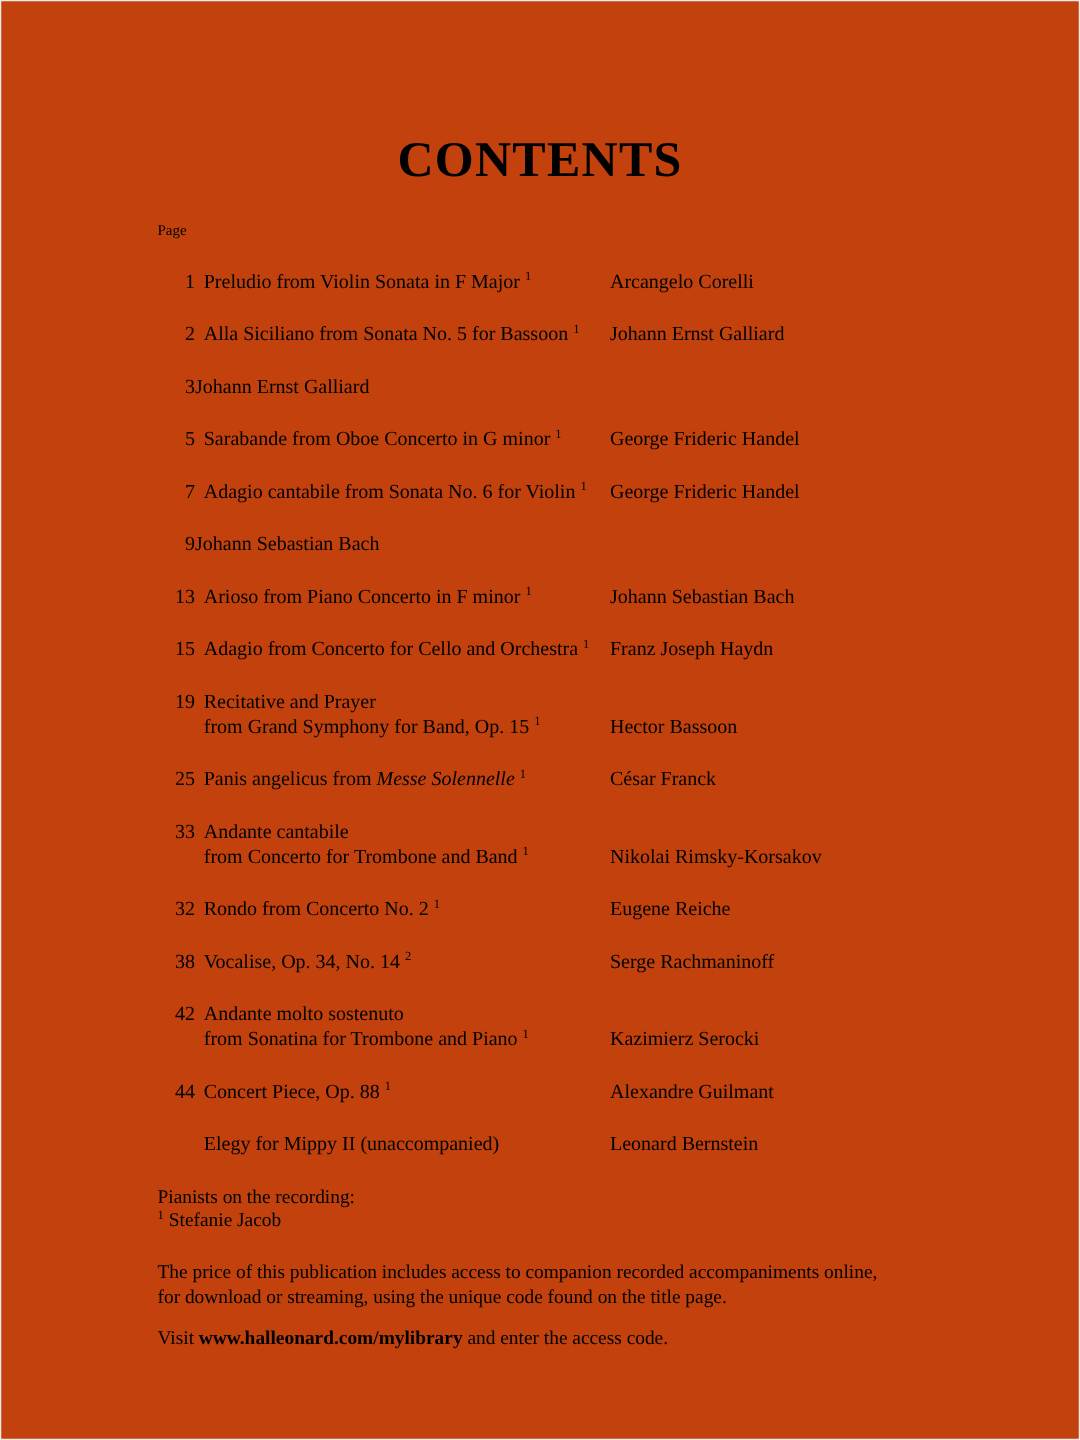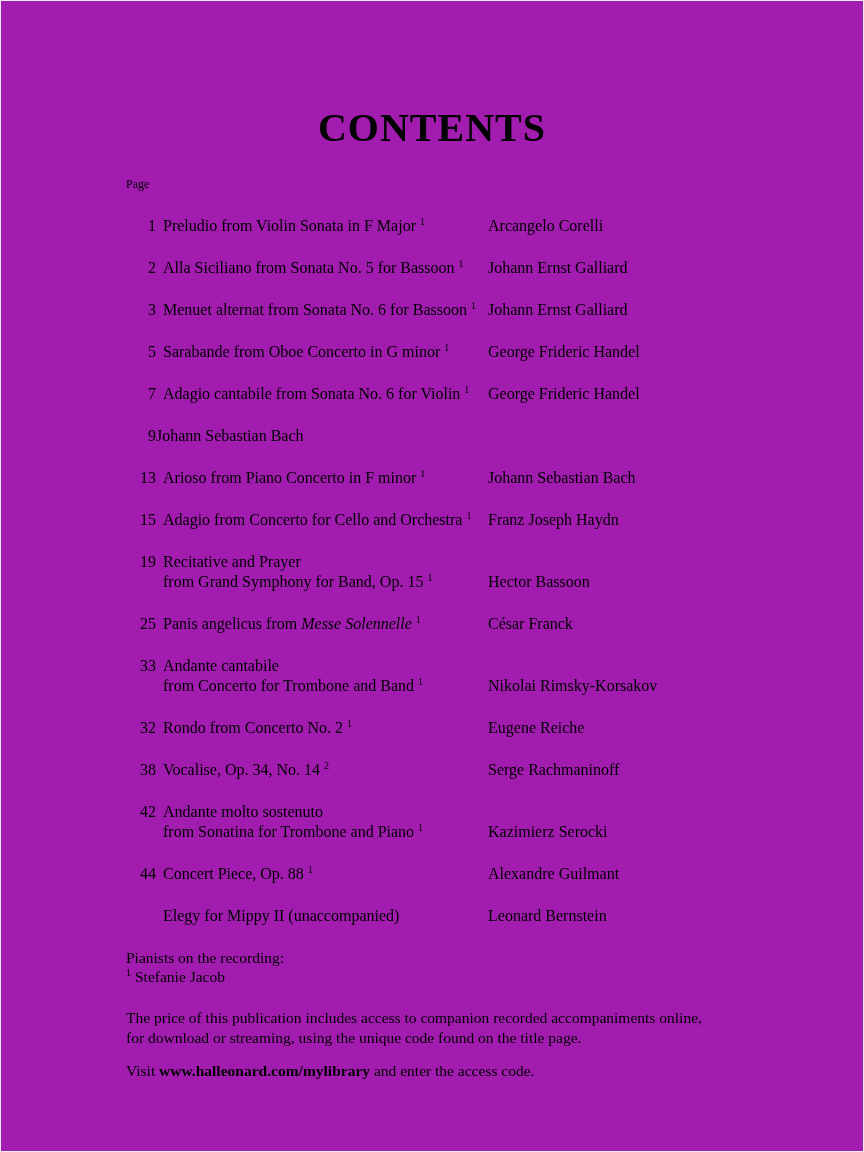--- a/index.html
+++ b/index.html
@@ -1,20 +1,20 @@
 <!DOCTYPE html>
 <html><head>
 <meta charset="utf-8">
 <style>
   html, body { margin: 0; padding: 0; background: #ffffff; }
   .page {
     width: 864px;
     height: 1152px;
     box-sizing: border-box;
-    background: #a21caf;
+    background: #c2410c;
     border: 1px solid #ececec;
     font-family: "Liberation Serif", serif;
     color: #000;
     overflow: hidden;
   }
   .title {
     margin: 0;
     padding-top: 104px;
     text-align: center;
     font-size: 40px;
@@ -86,23 +86,20 @@
       </div>
       <div class="row">
         <div class="pg">2</div>
         <div class="mid">
           <div class="line"><span>Alla Siciliano from Sonata No. 5 for Bassoon</span><sup class="fn">1</sup></div>
         </div>
         <div class="composer">Johann Ernst Galliard</div>
       </div>
       <div class="row">
         <div class="pg">3</div>
-        <div class="mid">
-          <div class="line"><span>Menuet alternat from Sonata No. 6 for Bassoon</span><sup class="fn">1</sup></div>
-        </div>
         <div class="composer">Johann Ernst Galliard</div>
       </div>
       <div class="row">
         <div class="pg">5</div>
         <div class="mid">
           <div class="line"><span>Sarabande from Oboe Concerto in G minor</span><sup class="fn">1</sup></div>
         </div>
         <div class="composer">George Frideric Handel</div>
       </div>
       <div class="row">

